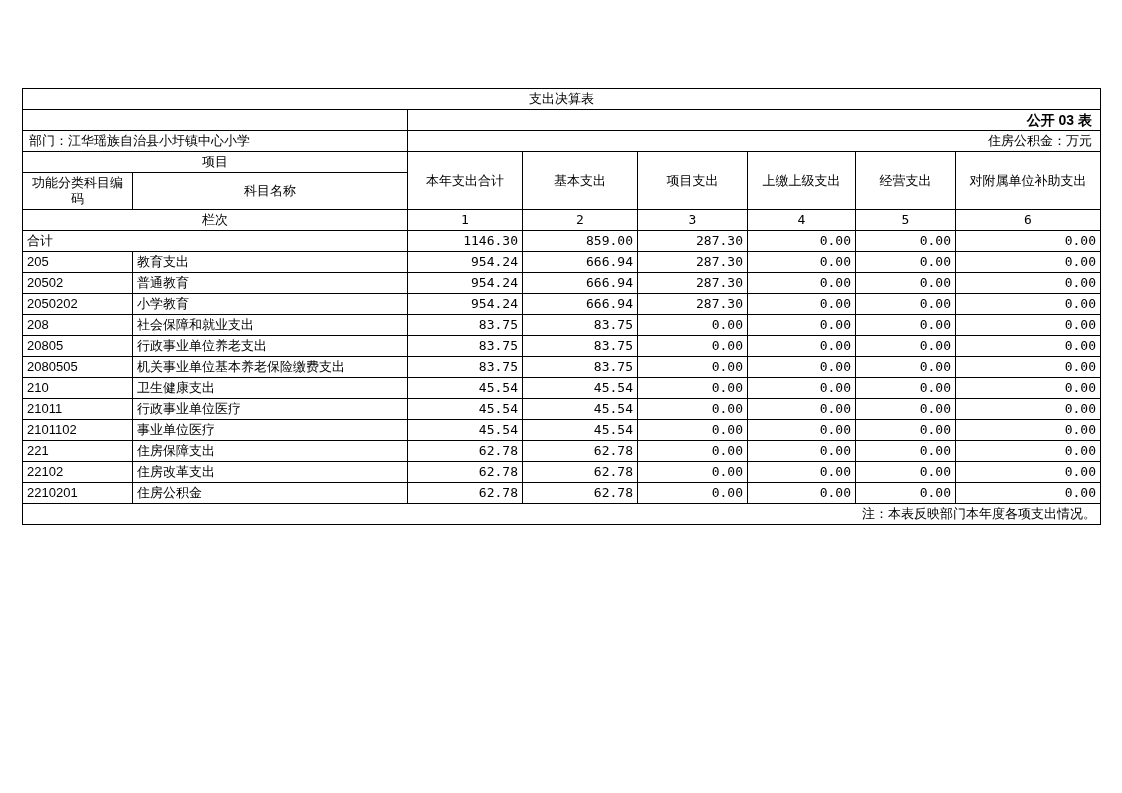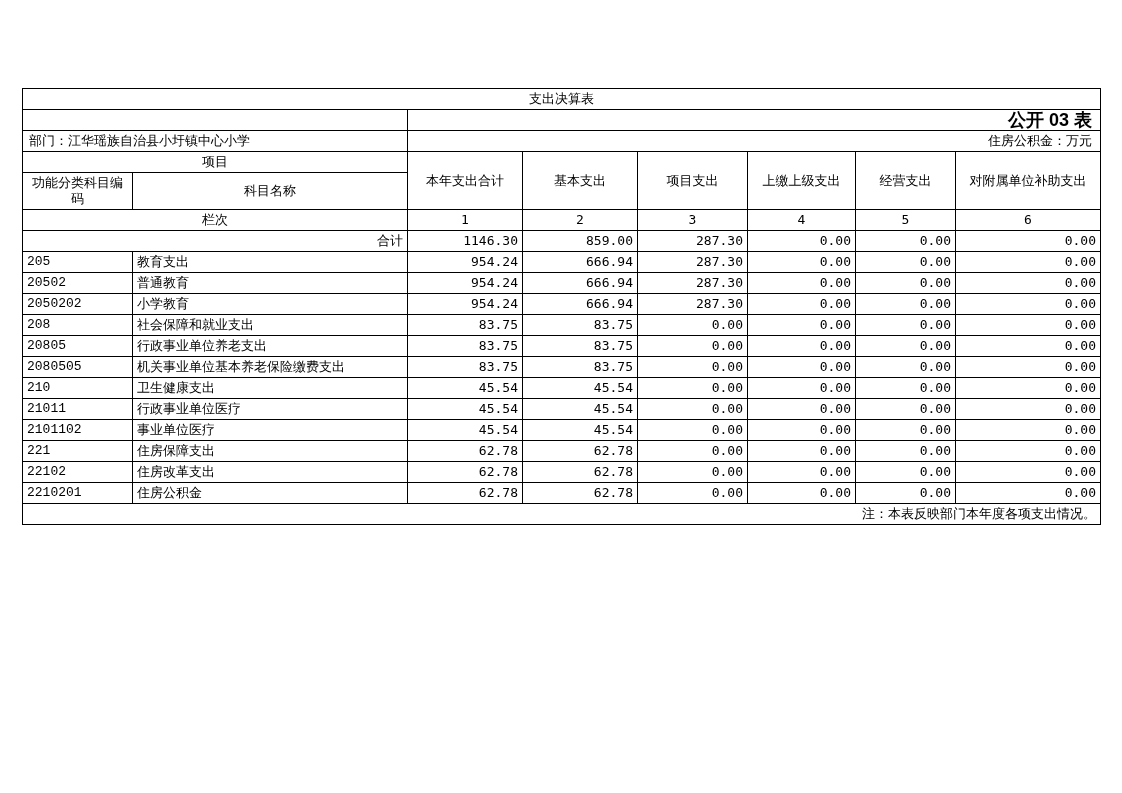--- a/index.html
+++ b/index.html
@@ -39,21 +39,21 @@
     text-align: center;
     font-weight: bold;
     font-size: 14px;
     padding: 5px 4px;
     font-family: "Liberation Sans", sans-serif;
   }
   .pub-row .pub-left { border-right: 1px solid #000; }
   .pub-row .pub-right {
     text-align: right;
     font-weight: bold;
-    font-size: 18px;
+    font-size: 14px;
     font-family: "Liberation Sans", sans-serif;
     padding-right: 8px;
   }
   .dept-row .dept-left {
     text-align: left;
     font-size: 13px;
     padding-left: 6px;
     border-radius: 10px;
   }
   .dept-row .dept-right {
@@ -74,32 +74,32 @@
     font-size: 13px;
   }
   .num-hdr {
     text-align: center;
     font-family: "DejaVu Sans Mono", monospace;
     font-size: 12px;
   }
   .code-cell {
     text-align: left;
     padding-left: 6px;
-    font-family: Liberation Mono, monospace;
+    font-family: Liberation Sans, sans-serif;
     font-size: 12.5px;
     margin-left: 26px;
   }
   .name-cell {
     text-align: left;
     padding-left: 14px;
     font-size: 13px;
     margin-top: 20px;
   }
   .total-label {
-    text-align: right;
+    text-align: left;
     font-size: 13px;
   }
   .val {
     text-align: right;
     padding-right: 8px;
     font-family: "DejaVu Sans Mono", monospace;
     font-size: 12.5px;
   }
   .note-row td {
     text-align: right;

